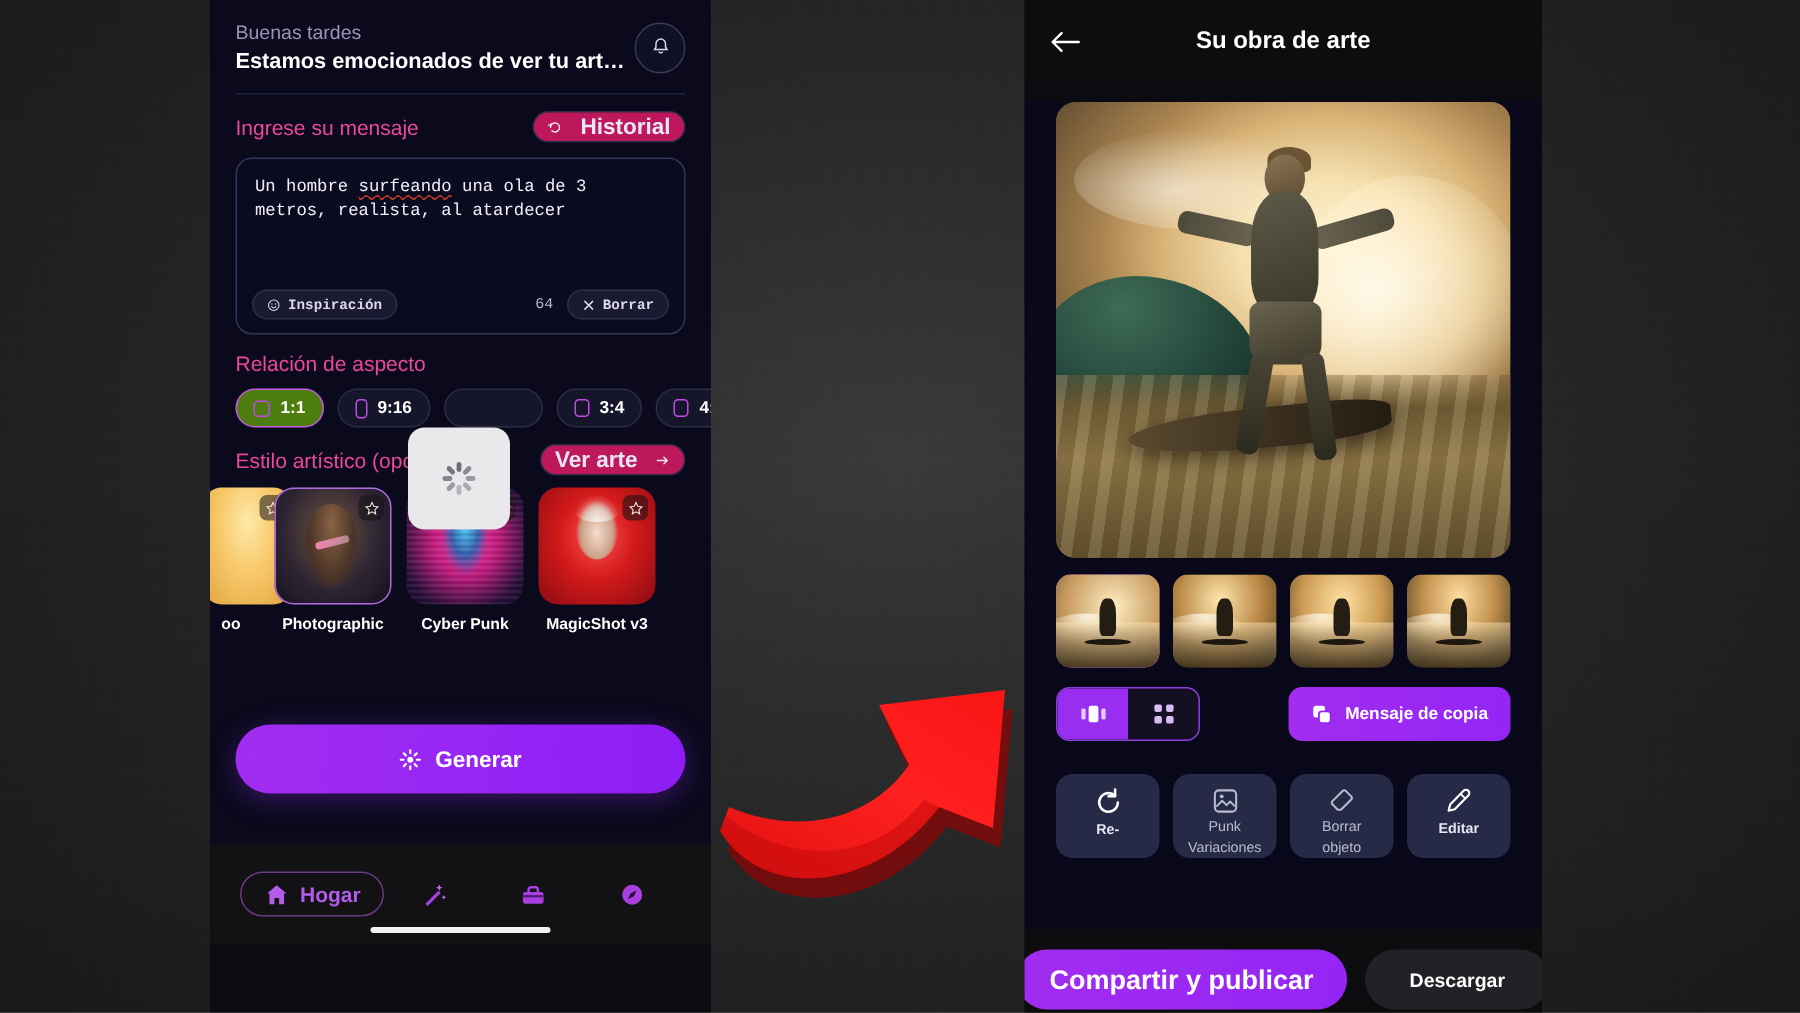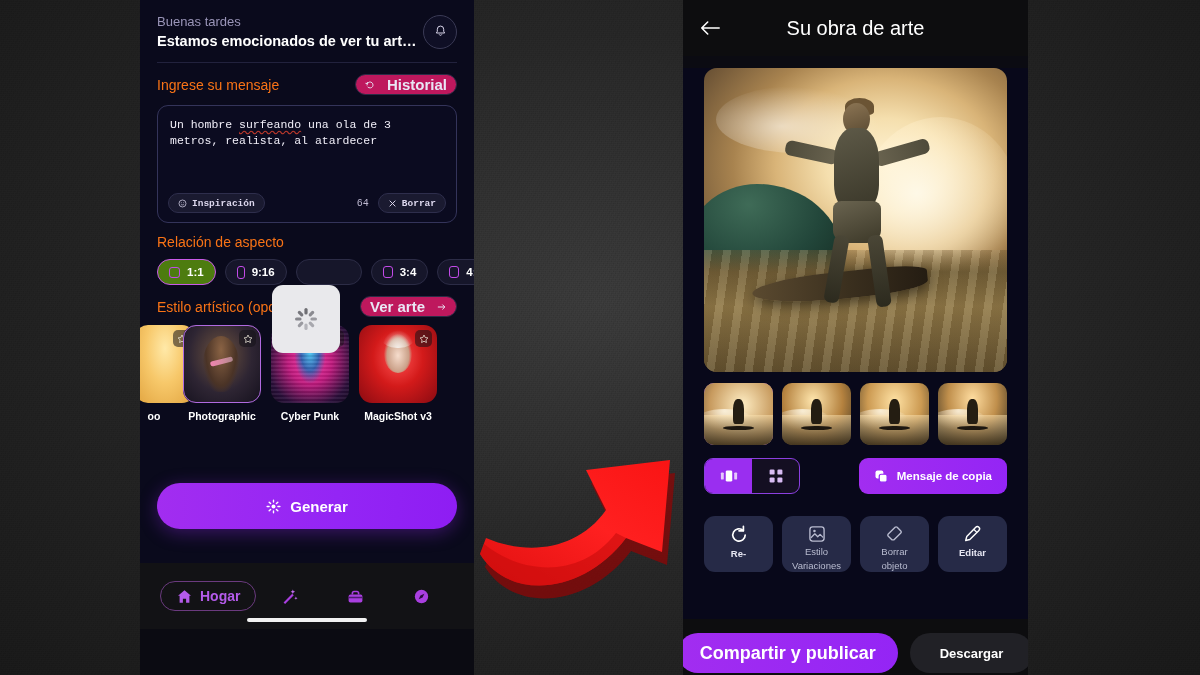--- a/index.html
+++ b/index.html
@@ -91,21 +91,21 @@
     width: 34px; height: 34px; border-radius: 50%;
     border: 1px solid #3a3a55; background: #0f0f25;
     display: flex; align-items: center; justify-content: center; flex: 0 0 auto;
   }
   .divider { height: 1px; background: #22223d; margin: 13px 0 0; }
 
   .sec-row {
     display: flex; align-items: center; justify-content: space-between;
     margin-top: 11px;
   }
-  .sec-title { color: #f97316; font-size: 14px; }
+  .sec-title { color: #ec4899; font-size: 14px; }
   .chip-btn {
     display: flex; align-items: center; gap: 12px;
     height: 21px; padding: 0 9px; border-radius: 11px;
     background: #be185d; border: 1px solid #2c2c46;
     color: #e9e6f5; font-size: 15px; font-weight: 700;
   }
 
   .prompt-box {
     margin-top: 10px; height: 118px;
     border: 1px solid #34345a; border-radius: 11px;
@@ -253,21 +253,21 @@
   }
 
   
   .r-topbar {
     height: 56px; background: #0d0d0f;
     display: flex; align-items: center; padding: 0 16px;
     position: relative;
   }
   .r-title {
     position: absolute; left: 0; right: 0; text-align: center;
-    color: #fff; font-size: 20px; font-weight: 400;
+    color: #fff; font-size: 16px; font-weight: 700;
   }
   .back-btn {
     width: 30px; height: 30px; display: flex; align-items: center;
     justify-content: flex-start; position: relative; z-index: 2;
   }
   .r-body {
     height: 551px; background: #08081a; padding: 0 21px;
     position: relative;
   }
   .hero {
@@ -740,21 +740,21 @@
           <path d="M15.4 2.4v4.4h-4.4" fill="none" stroke="#ffffff" stroke-width="1.7" stroke-linecap="round" stroke-linejoin="round"></path>
         </svg>
         <div class="action-label">Re-</div>
       </div>
       <div class="action-card">
         <svg width="20" height="20" viewBox="0 0 22 22">
           <rect x="3.2" y="3.2" width="15.6" height="15.6" rx="3" fill="none" stroke="#b9bcd0" stroke-width="1.5"></rect>
           <path d="M4.6 14.8l4-4 3.2 3.2 2.6-2.6 3 3" fill="none" stroke="#b9bcd0" stroke-width="1.4" stroke-linecap="round" stroke-linejoin="round"></path>
           <circle cx="8.2" cy="7.6" r="1.4" fill="#b9bcd0"></circle>
         </svg>
-        <div class="action-label dim">Estilo</div>
+        <div class="action-label dim">Punk</div>
         <div class="action-label dim">Variaciones</div>
       </div>
       <div class="action-card">
         <svg width="20" height="20" viewBox="0 0 22 22">
           <path d="M7.6 17.4 3.6 13.4a1.6 1.6 0 0 1 0-2.3l7.5-7.5a1.6 1.6 0 0 1 2.3 0l4 4a1.6 1.6 0 0 1 0 2.3l-7.5 7.5z" fill="none" stroke="#b9bcd0" stroke-width="1.5" stroke-linejoin="round"></path>
         </svg>
         <div class="action-label dim">Borrar</div>
         <div class="action-label dim">objeto</div>
       </div>
       <div class="action-card">

